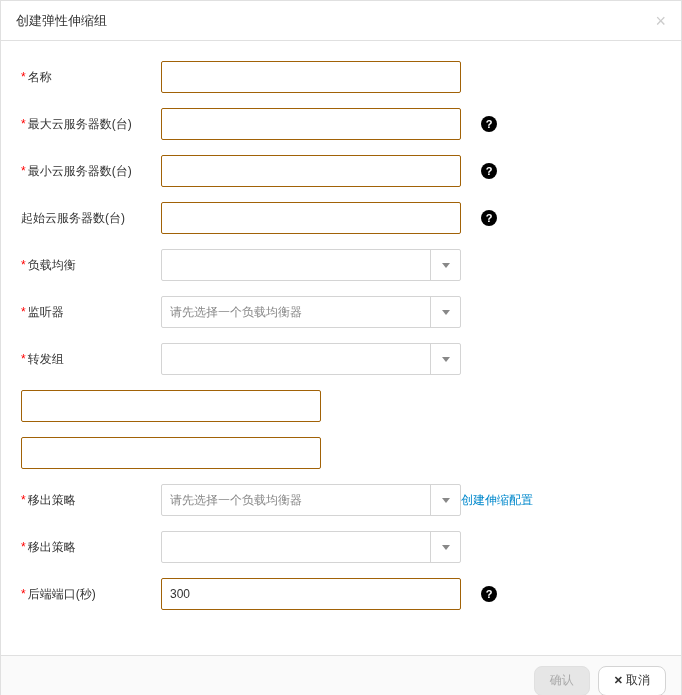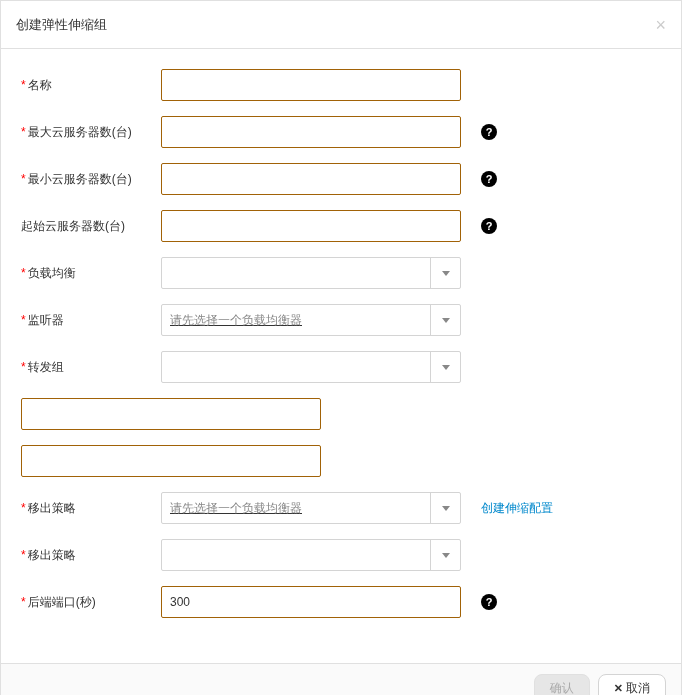--- a/index.html
+++ b/index.html
@@ -12,21 +12,21 @@
       font-size: 12px;
       color: #333;
       background: #fff;
     }
     .modal {
       width: 682px;
       border: 1px solid #e0e0e0;
       background: #fff;
     }
     .modal-header {
-      height: 48px;
+      height: 40px;
       padding: 0 15px;
       border-bottom: 1px solid #e0e0e0;
       display: flex;
       align-items: center;
       justify-content: space-between;
     }
     .modal-title {
       font-size: 13px;
       color: #333;
       font-weight: normal;
@@ -80,21 +80,20 @@
       border: 1px solid #d4d4d4;
       border-radius: 2px;
       padding: 0 8px;
       font-size: 12px;
       color: #333;
       background: #fff;
       position: relative;
       display: flex;
       align-items: center;
       cursor: pointer;
-      text-decoration: underline;
     }
     .form-select-placeholder {
       color: #888;
     }
     .select-arrow {
       position: absolute;
       right: 0;
       top: 0;
       width: 30px;
       height: 30px;
@@ -111,21 +110,20 @@
       margin-left: 20px;
       width: 16px;
       height: 16px;
       cursor: pointer;
     }
     .help-icon svg {
       width: 16px;
       height: 16px;
     }
     .link {
-      margin-left: 20px;
       color: #0088cc;
       font-size: 12px;
       cursor: pointer;
     }
     .modal-footer {
       height: 50px;
       border-top: 1px solid #e0e0e0;
       background: #fafafa;
       display: flex;
       align-items: center;

